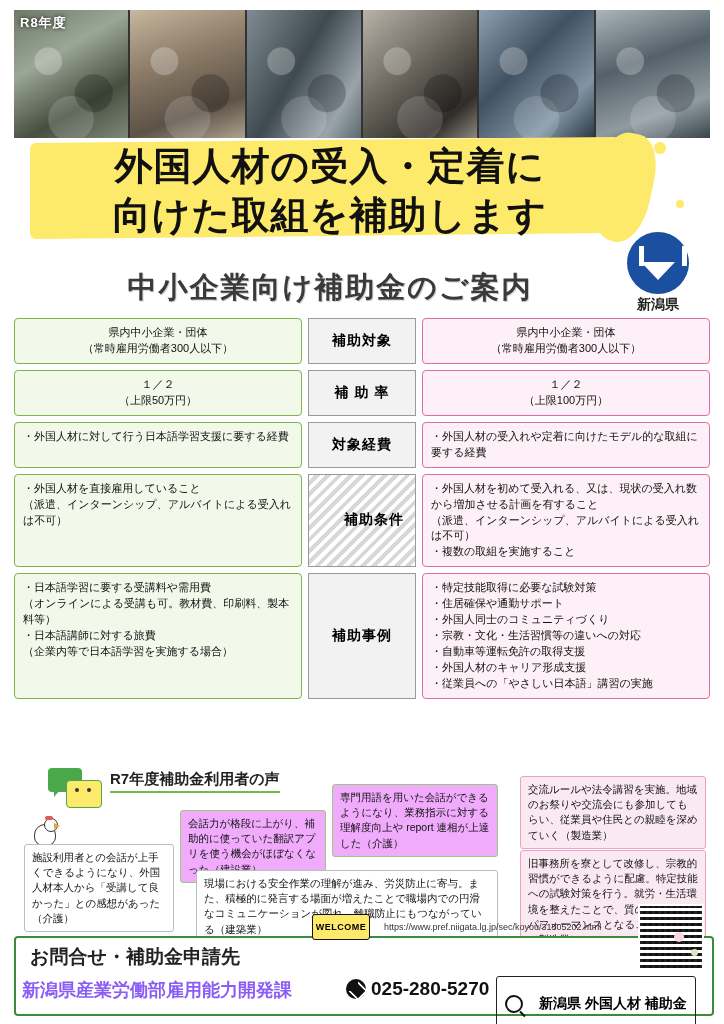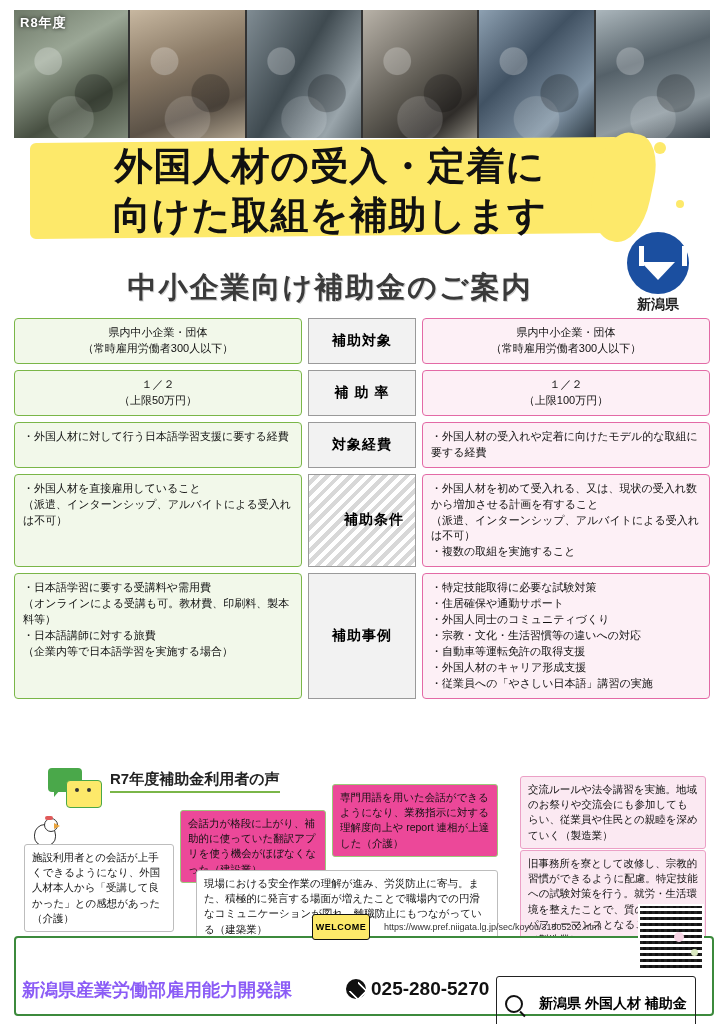--- a/index.html
+++ b/index.html
@@ -128,21 +128,21 @@
     position:absolute;left:18px;top:14px;width:34px;height:26px;background:#fde96a;border:1.5px solid #4aa84a;border-radius:4px;
   }
   .bubble-yellow .face{position:absolute;left:7px;top:7px;width:20px;height:12px;}
   .bubble-yellow .face:before,.bubble-yellow .face:after{content:"";position:absolute;top:0;width:4px;height:4px;border-radius:50%;background:#333;}
   .bubble-yellow .face:before{left:1px;}
   .bubble-yellow .face:after{left:13px;}
   .voice{
     position:absolute;box-sizing:border-box;font-size:10.5px;line-height:1.45;color:#111;
     padding:5px 7px;border-radius:3px;
   }
-  .v-green{background:#ec4899;border:1.2px solid #9bc97a;}
+  .v-green{background:#f0abfc;border:1.2px solid #9bc97a;}
   .v-pink{background:#fbe9f2;border:1.2px solid #eba0c6;}
   .v-white{background:#ffffff;border:1.2px solid #bdbdbd;}
   .v1{left:10px;top:78px;width:150px;}
   .v2{left:166px;top:44px;width:146px;}
   .v3{left:318px;top:18px;width:166px;}
   .v4{left:182px;top:104px;width:302px;}
   .v5{left:506px;top:10px;width:186px;}
   .v6{left:506px;top:84px;width:186px;}
   .bird{position:absolute;left:18px;top:52px;width:26px;height:30px;}
   .bird .body{position:absolute;left:2px;top:6px;width:20px;height:20px;background:#fff;border:1.4px solid #333;border-radius:60% 60% 50% 50%;}
@@ -267,20 +267,21 @@
     <div class="voice v-green v3">専門用語を用いた会話ができるようになり、業務指示に対する理解度向上や report 連相が上達した（介護）</div>
     <div class="voice v-white v4">現場における安全作業の理解が進み、労災防止に寄与。また、積極的に発言する場面が増えたことで職場内での円滑なコミュニケーションが図れ、離職防止にもつながっている（建築業）</div>
     <div class="voice v-pink v5">交流ルールや法令講習を実施。地域のお祭りや交流会にも参加してもらい、従業員や住民との親睦を深めていく（製造業）</div>
     <div class="voice v-pink v6">旧事務所を寮として改修し、宗教的習慣ができるように配慮。特定技能への試験対策を行う。就労・生活環境を整えたことで、質の高い業務パフォーマンスとなることを期待（製造業）</div>
   </div>
 
   <div class="footer">
     <div class="welcome">WELCOME</div>
     <div class="url">https://www.pref.niigata.lg.jp/sec/koyou/31505202.html</div>
     <div class="qr"></div>
+    <div class="foot-title">お問合せ・補助金申請先</div>
     <div class="foot-org">新潟県産業労働部雇用能力開発課</div>
     <div class="foot-tel">
       <span class="tel-ic"></span>
       <span>025-280-5270</span>
     </div>
     <div class="foot-search">
       <span class="mag"></span>
       <span>新潟県 外国人材 補助金</span>
     </div>
     <div class="flower fl1"></div>

